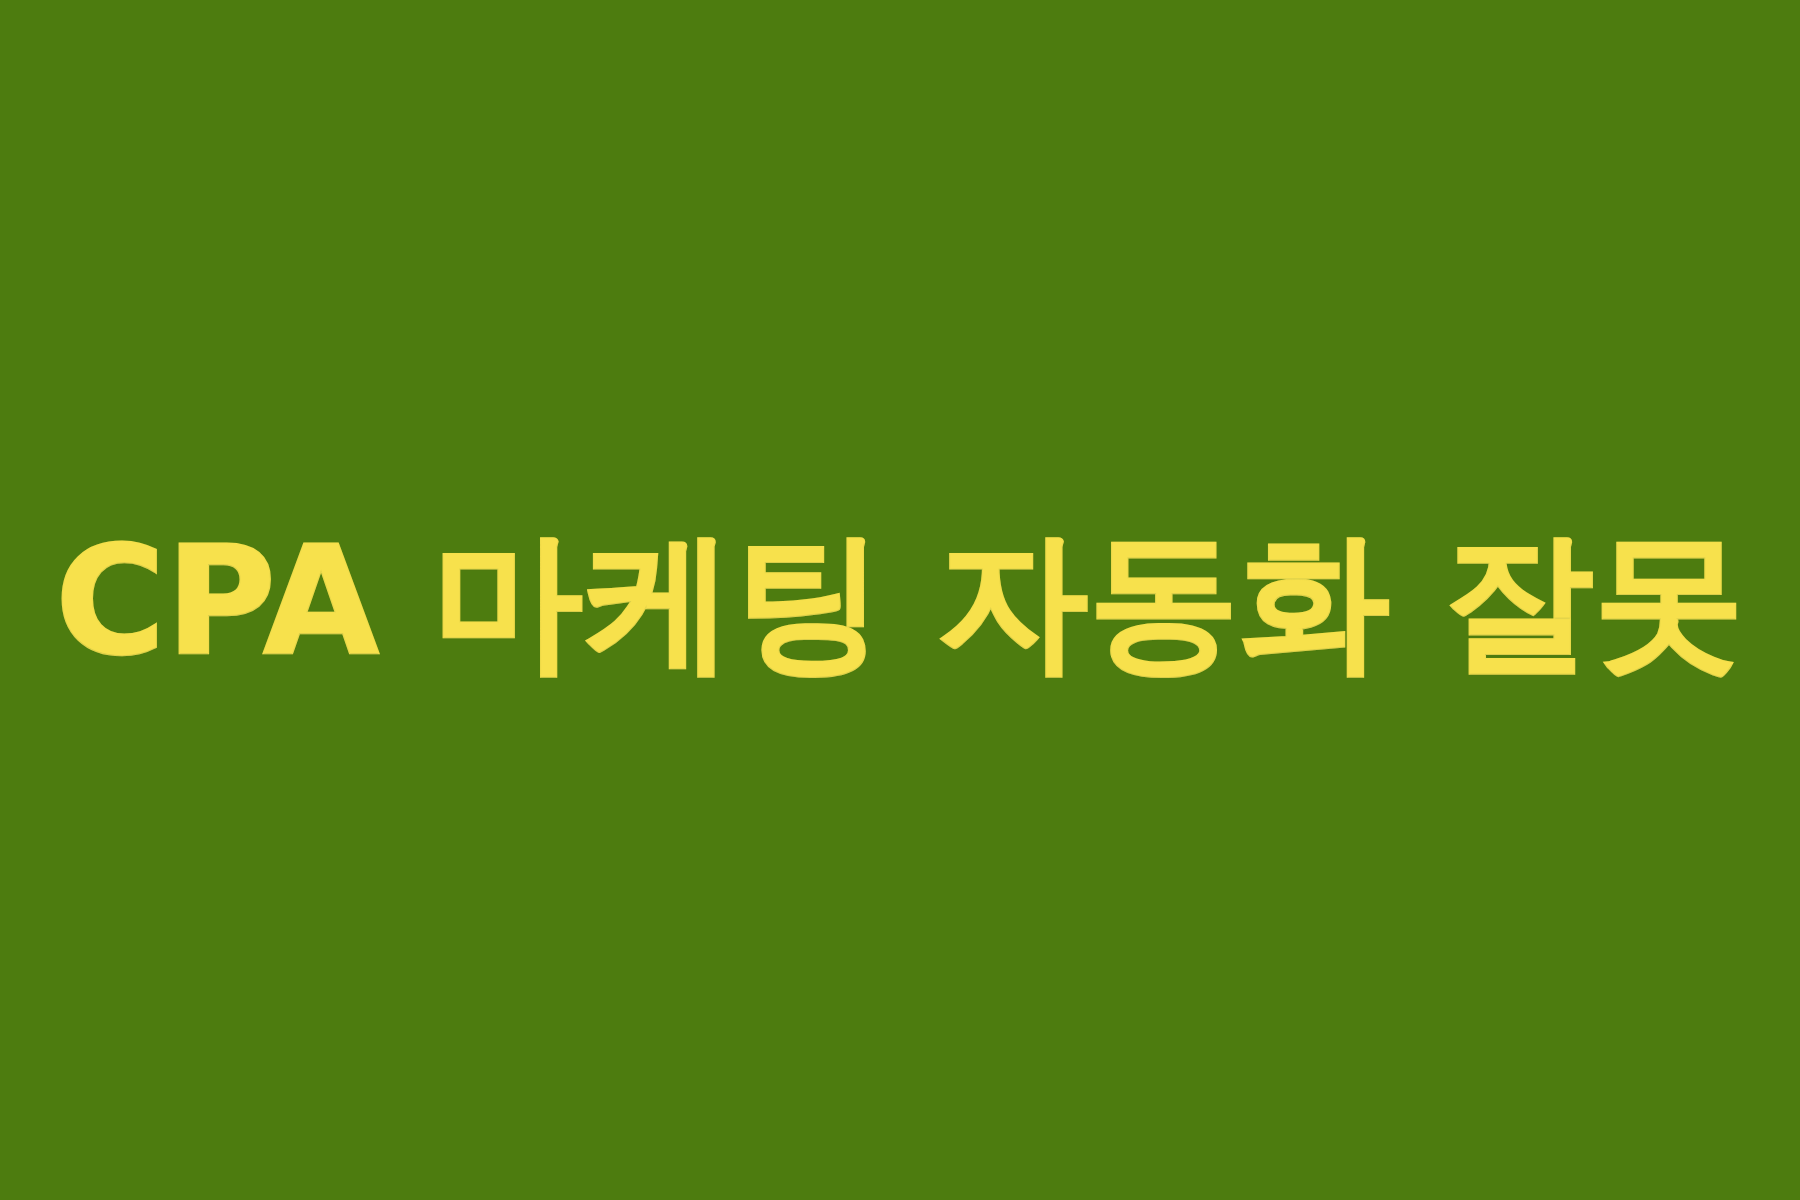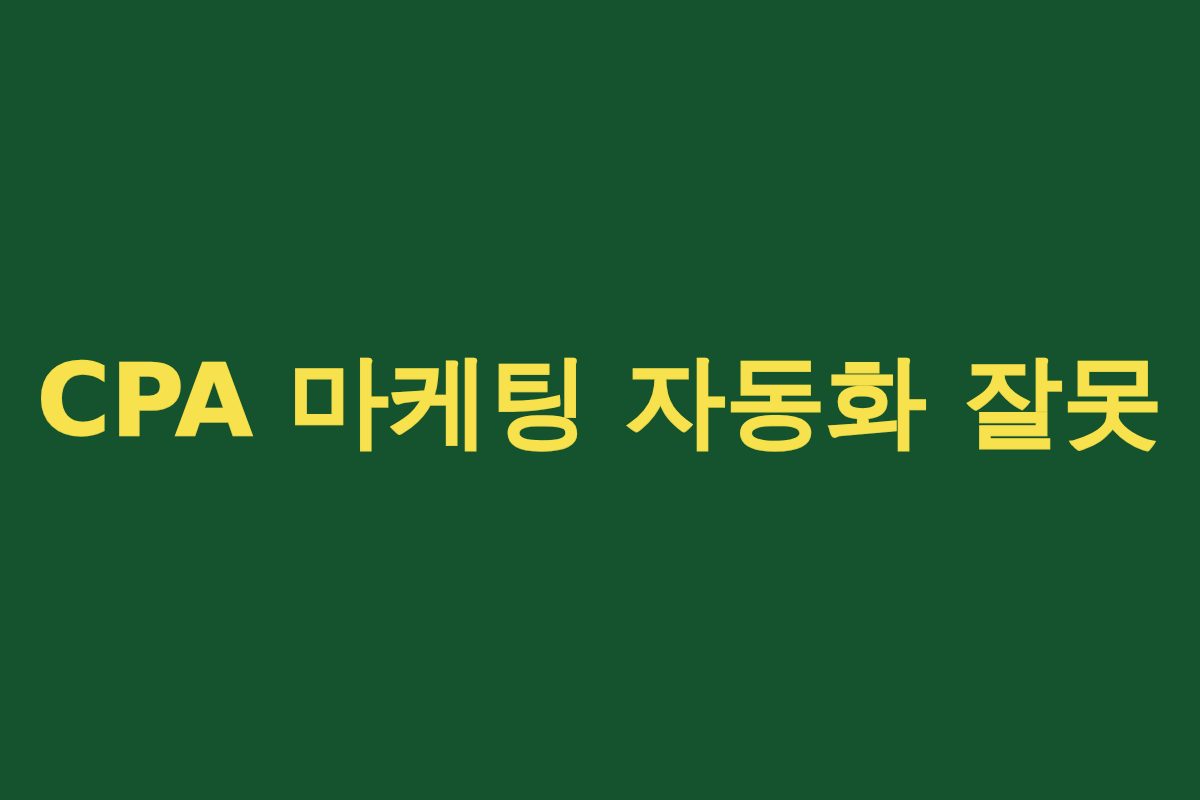--- a/index.html
+++ b/index.html
@@ -54,21 +54,21 @@
     font-size: 100px;
   }
 
   .title-line.line-2 {
     font-size: 100px;
   }
 </style>
 </head>
 <body style="background-color: rgb(15, 106, 96);">
 
-<div class="canvas" style="background-color: #14532d;">
+<div class="canvas" style="background-color: #4d7c0f;">
 
   <div class="title-block">
 
     <span class="title-line line-1" style="color: rgb(247, 225, 76); -webkit-text-stroke-color: rgb(247, 225, 76);">CPA 마케팅 자동화 잘못</span>
 
 
   </div>
 
 </div>
 

